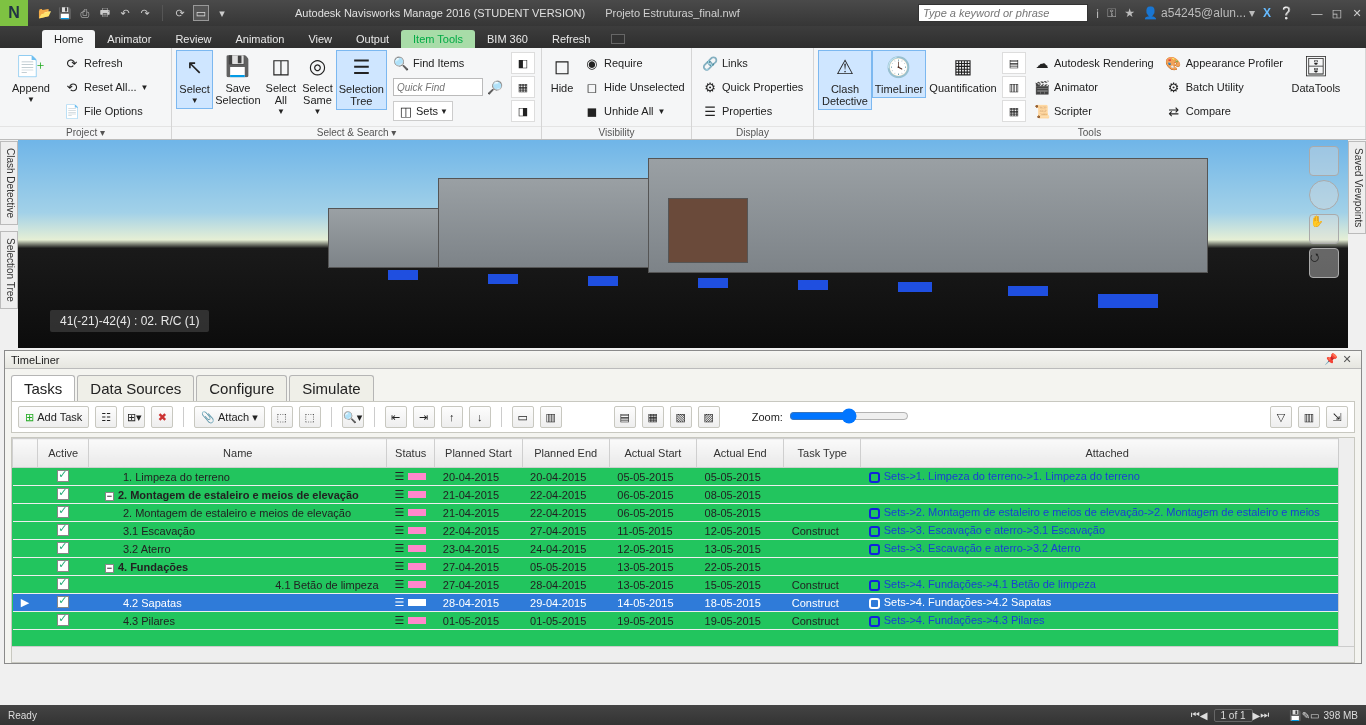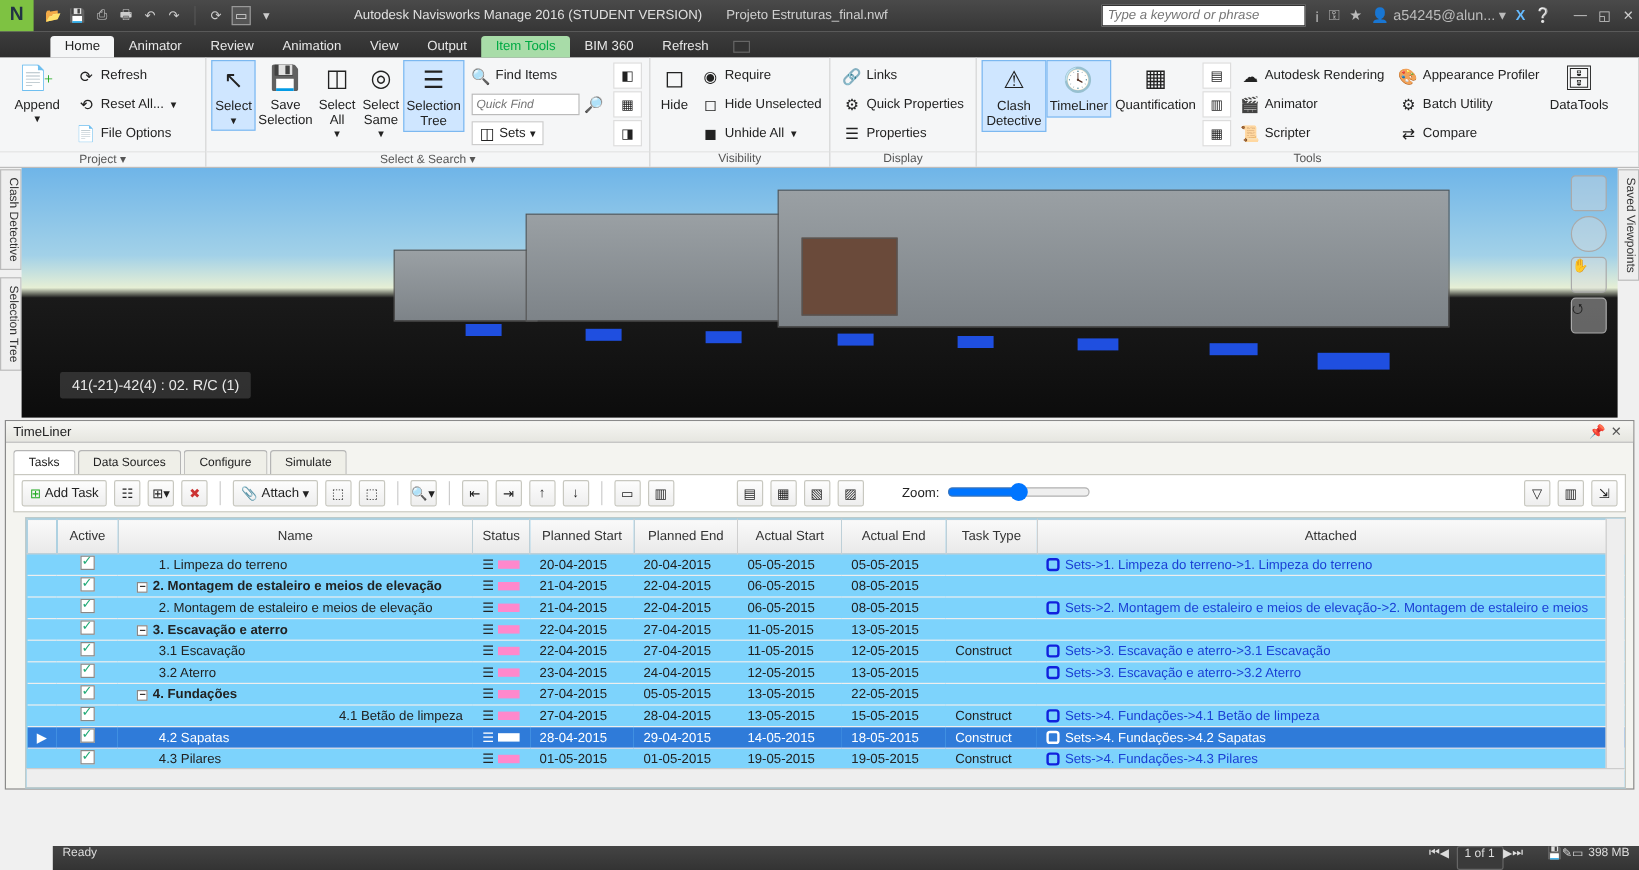--- a/index.html
+++ b/index.html
@@ -59,48 +59,48 @@
 
 .bld{position:absolute;background:linear-gradient(#9aa0a4,#7d8388);border:1px solid #555;}
 .ftg{position:absolute;background:#1f4fe0;height:10px;}
 
 
 .panel { border:1px solid #8a8a8a; margin:2px 4px 0 4px; background:#f4f4f0;}
 .panel .ptitle{height:18px;background:linear-gradient(#f6f6f3,#e6e6e0);border-bottom:1px solid #bbb;display:flex;align-items:center;padding:0 6px;font-size:11px;}
 .panel .ptitle .sp{flex:1;}
 .panel .ptitle .pb{width:16px;text-align:center;color:#555;cursor:pointer;}
 .tltabs{display:flex;gap:2px;padding:6px 6px 0 6px;}
-.tltab{padding:4px 12px;border:1px solid #b5b5b5;border-bottom:none;background:#efefe8;border-radius:3px 3px 0 0;font-size:10px;cursor:pointer;}
+.tltab{padding:4px 12px;border:1px solid #b5b5b5;border-bottom:none;background:#efefe8;border-radius:3px 3px 0 0;font-size:15px;cursor:pointer;}
 .tltab.active{background:#fff;}
 .tltoolbar{border:1px solid #c8c8c0;background:#fff;margin:0 6px;padding:4px 6px;display:flex;align-items:center;gap:6px;}
 .tlbtn{height:22px;border:1px solid #c8c8c0;background:linear-gradient(#fdfdfd,#eee);padding:0 6px;display:flex;align-items:center;gap:3px;font-size:11px;cursor:pointer;border-radius:2px;}
 .tlicn{width:22px;height:22px;border:1px solid #c8c8c0;background:linear-gradient(#fdfdfd,#eee);display:flex;align-items:center;justify-content:center;cursor:pointer;border-radius:2px;}
 .tlsep{width:1px;height:20px;background:#ccc;margin:0 4px;}
 .zoom input{width:120px;}
 
 
-.gridwrap{margin:4px 6px 0 16px;background:#7dd3fc;border:1px solid #c8c8c0;height:226px;overflow:hidden;position:relative;}
+.gridwrap{margin:4px 6px 0 6px;background:#22c55e;border:1px solid #c8c8c0;height:226px;overflow:hidden;position:relative;}
 table.tl{border-collapse:collapse;width:100%;font-size:11px;}
 table.tl th{background:linear-gradient(#fafafa,#e9e9e9);border:1px solid #cfcfcf;padding:8px 4px;font-weight:normal;color:#333;position:sticky;top:0;}
 table.tl td{border-bottom:1px solid #eee;padding:1px 8px;height:18px;white-space:nowrap;}
 table.tl tr.selrow td{background:#2f7bd9;color:#fff;}
 table.tl tr.selrow .att{color:#fff;}
 table.tl td.att{color:#1a3fd4;}
 .chk{width:12px;height:12px;border:1px solid #888;display:inline-block;background:#fff;position:relative;}
 .chk::after{content:"✓";position:absolute;top:-3px;left:0;font-size:11px;color:#2a7;}
 .stbar{display:inline-block;width:18px;height:7px;background:#f2b;}
 .expander{display:inline-block;width:9px;height:9px;border:1px solid #888;text-align:center;line-height:7px;font-size:9px;margin-right:4px;color:#333;background:#fff;}
 .rowmark{width:12px;text-align:center;color:#333;}
 .attico{display:inline-block;width:11px;height:11px;border:2px solid #12d;border-radius:3px;margin-right:4px;vertical-align:middle;}
 tr.selrow .attico{border-color:#fff;}
 .hscroll{height:16px;background:#eee;border-top:1px solid #ccc;position:absolute;left:0;right:0;bottom:0;}
 .vscroll{position:absolute;right:0;top:0;width:16px;bottom:16px;background:#eee;border-left:1px solid #ccc;}
 
 
-.status{position:absolute;left:0;right:0;bottom:0;height:20px;background:linear-gradient(#444,#333);color:#ddd;display:flex;padding:0 8px;font-size:10px;margin-left:44px;}
+.status{position:absolute;left:0;right:0;bottom:0;height:20px;background:linear-gradient(#444,#333);color:#ddd;display:flex;align-items:center;padding:0 8px;font-size:10px;}
 .status .sp{flex:1;}
 .status .pill{border:1px solid #666;padding:0 6px;margin-left:6px;border-radius:2px;background:#3a3a3a;}
 </style>
 </head>
 <body>
 
 <div class="titlebar">
   <div class="logo">N</div>
   <div class="qat">
     <span>📂</span>
@@ -461,32 +461,20 @@
             <td>21-04-2015</td>
             <td>22-04-2015</td>
             <td>06-05-2015</td>
             <td>08-05-2015</td>
             <td></td>
             <td class="att"><span class="attico"></span>Sets-&gt;2. Montagem de estaleiro e meios de elevação-&gt;2. Montagem de estaleiro e meios</td>
           </tr>
           <tr>
             <td class="rowmark"></td>
             <td style="text-align:center"><span class="chk"></span></td>
-            <td style="padding-left:16px;font-weight:bold"><span class="expander">−</span>3. Escavação e aterro</td>
-            <td><span class="ico">☰</span> <span class="stbar " style="background:#f8c"></span></td>
-            <td>22-04-2015</td>
-            <td>27-04-2015</td>
-            <td>11-05-2015</td>
-            <td>13-05-2015</td>
-            <td></td>
-            <td class="att"></td>
-          </tr>
-          <tr>
-            <td class="rowmark"></td>
-            <td style="text-align:center"><span class="chk"></span></td>
             <td style="padding-left:34px;">3.1 Escavação</td>
             <td><span class="ico">☰</span> <span class="stbar " style="background:#f8c"></span></td>
             <td>22-04-2015</td>
             <td>27-04-2015</td>
             <td>11-05-2015</td>
             <td>12-05-2015</td>
             <td>Construct</td>
             <td class="att"><span class="attico"></span>Sets-&gt;3. Escavação e aterro-&gt;3.1 Escavação</td>
           </tr>
           <tr>

